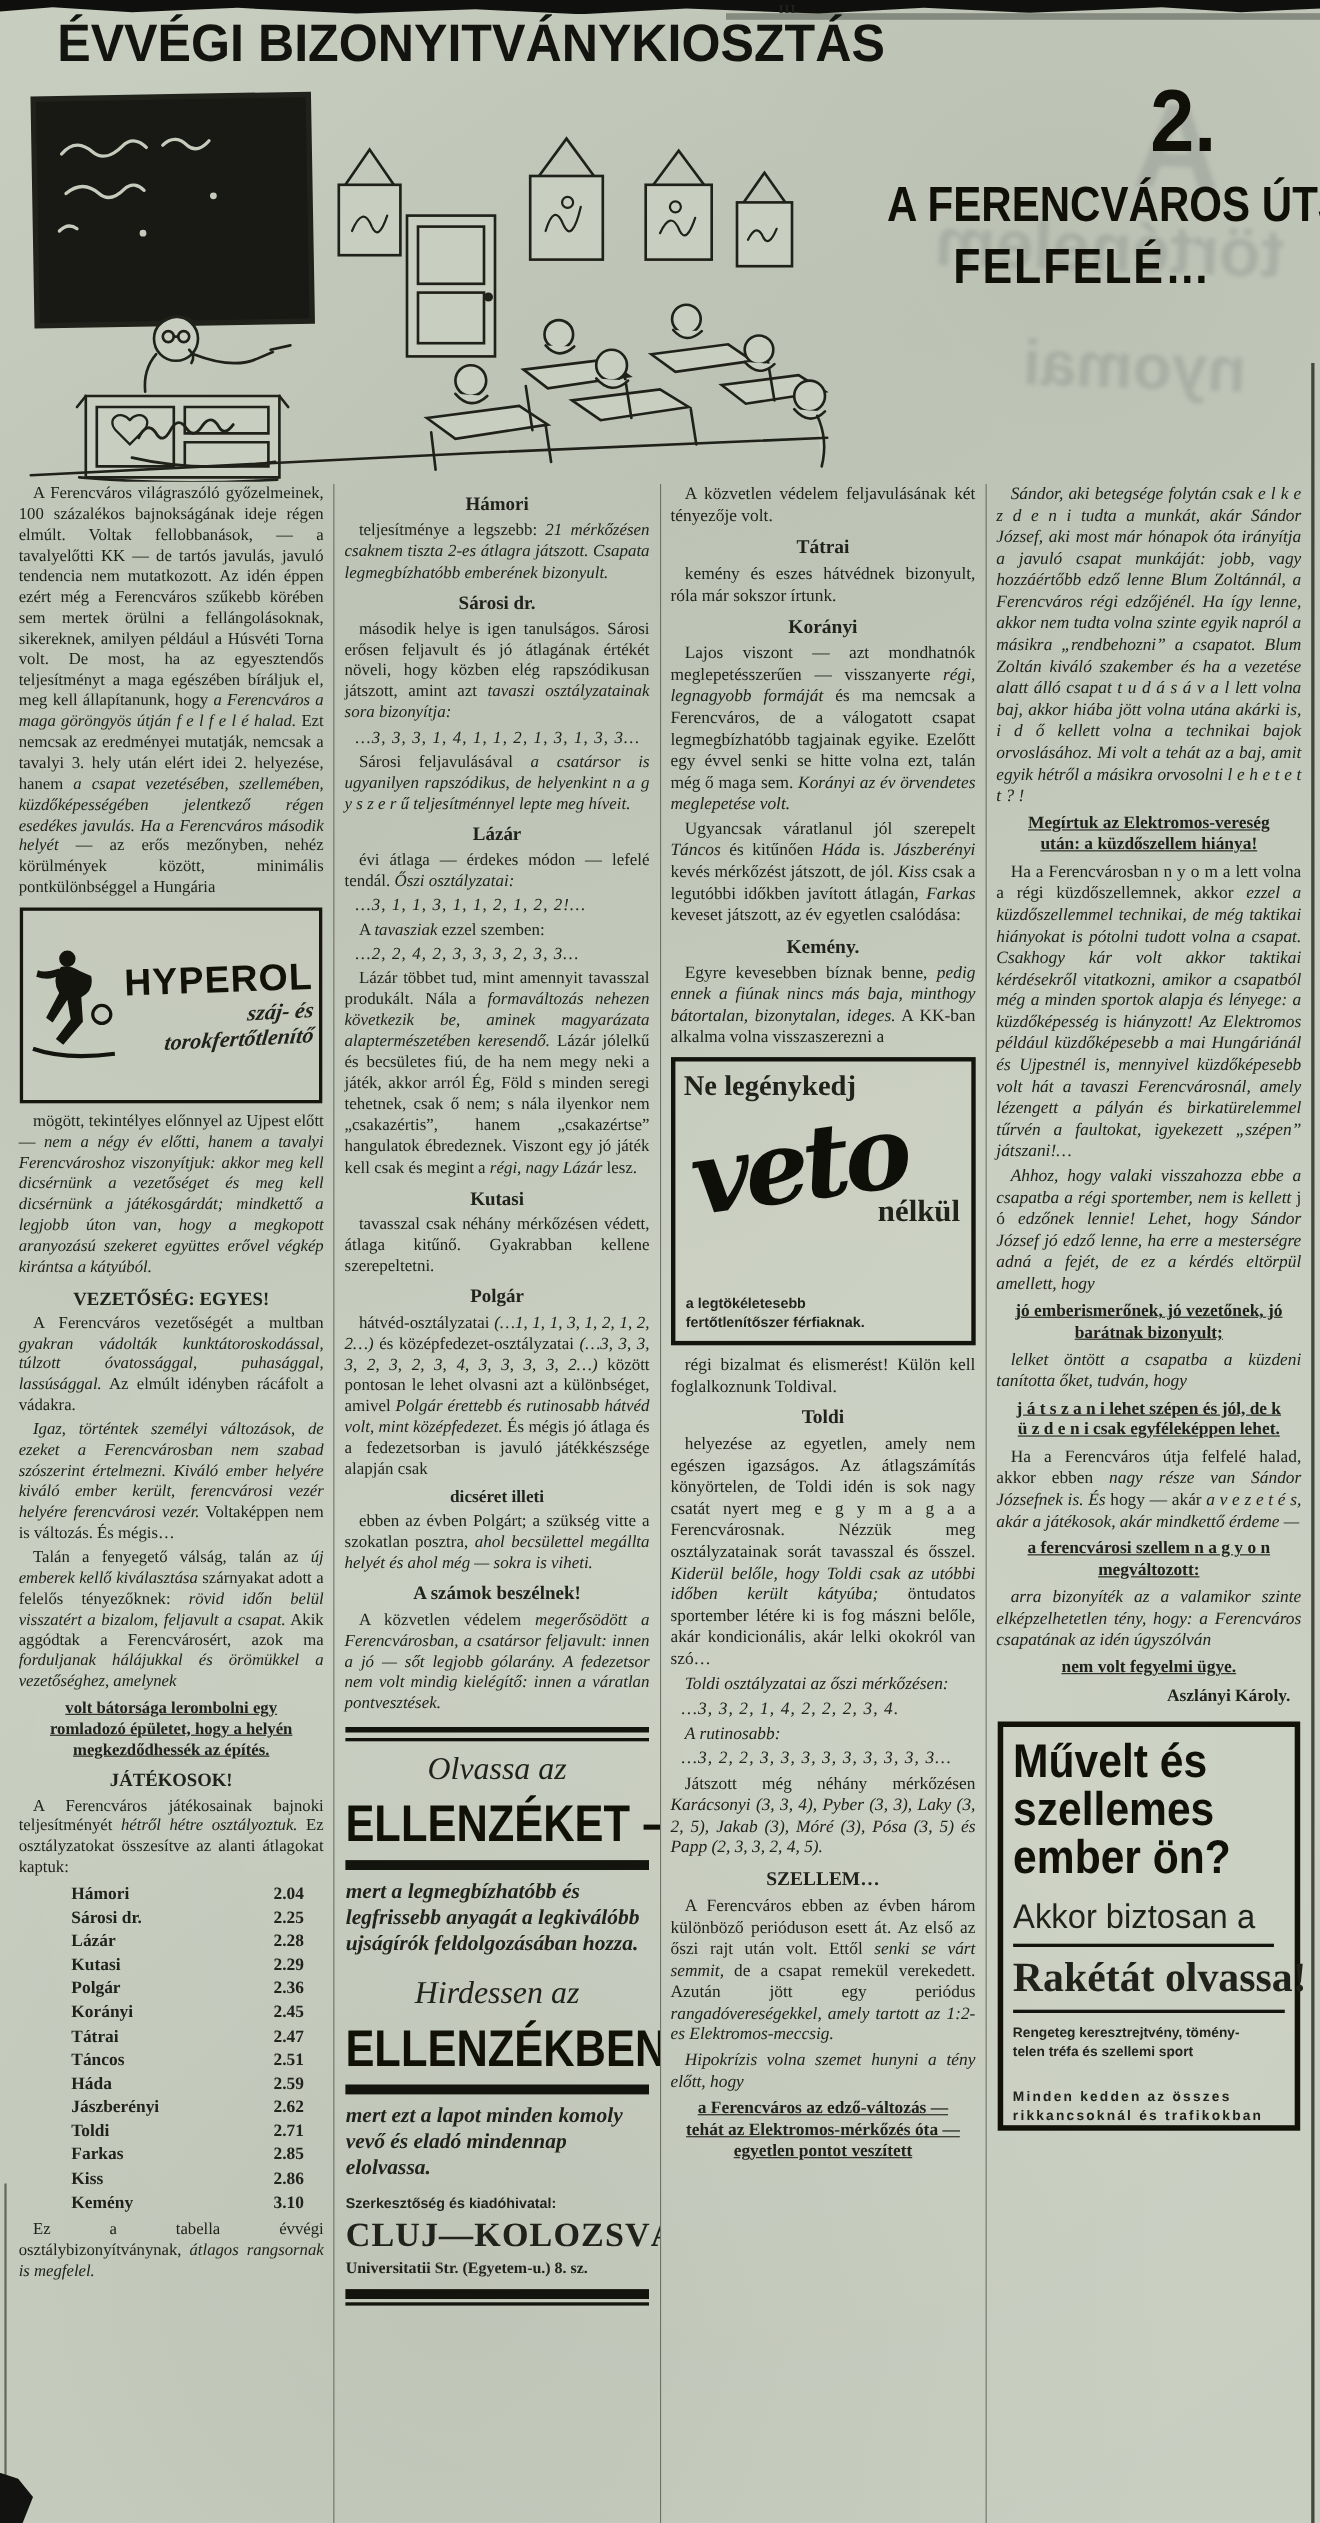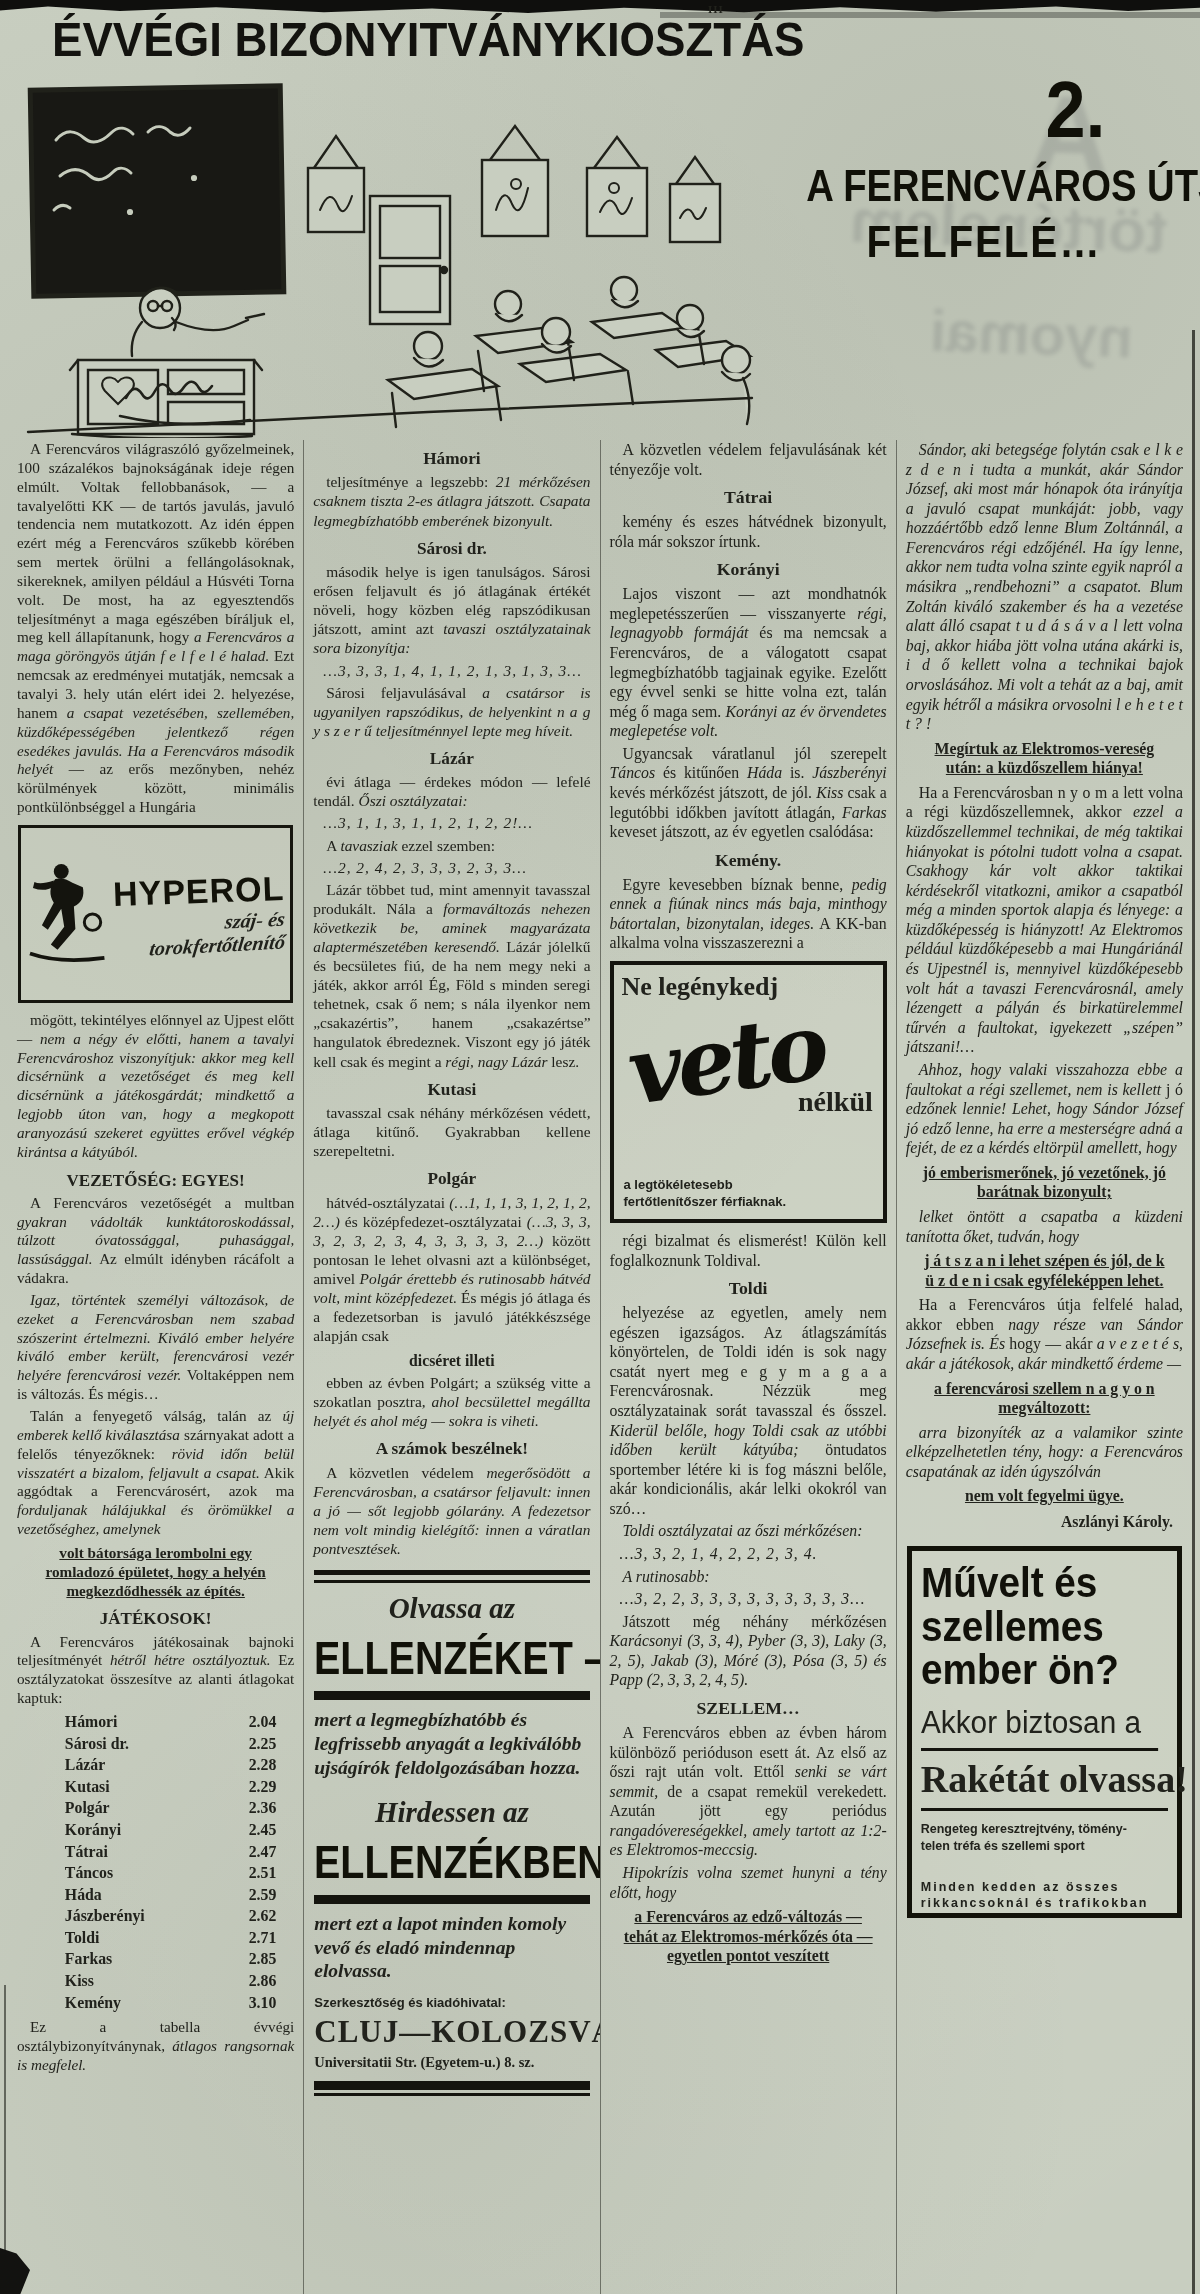--- a/index.html
+++ b/index.html
@@ -66,21 +66,21 @@
   .adbox{border:3px solid #16160f;margin:8px 1px;padding:6px;position:relative;box-sizing:border-box;background:rgba(210,216,200,.25);}
   .hyperol{height:178px;display:flex;align-items:center;gap:4px;}
   .hyperol .kick{width:42%;height:100%;}
   .hyperol .htxt{flex:1;text-align:right;}
   .hyperol .brand{font-family:"Liberation Sans",sans-serif;font-weight:bold;font-size:34px;letter-spacing:1px;
     transform:rotate(-2deg);color:#121209;}
   .hyperol .script{font-style:italic;font-weight:bold;font-size:20px;transform:skewX(-10deg) rotate(-3deg);line-height:1.15;}
 
   .ellz{margin:12px 1px 0;border-top:5px solid #14140e;padding-top:3px;}
   .ellz .thinbar{height:3px;background:#14140e;margin:2px 0 8px;}
-  .ellz .lead{font-style:italic;font-weight:bold;font-size:29px;text-align:center;}
+  .ellz .lead{font-style:italic;font-weight:normal;font-size:29px;text-align:center;}
   .ellz .brand{font-family:"Liberation Sans",sans-serif;font-weight:bold;font-size:47px;white-space:nowrap;
     transform:scaleX(.84);transform-origin:left;margin:2px 0 4px;color:#111108;}
   .ellz .bigbar{height:9px;background:#14140e;margin:4px 0 8px;}
   .ellz .ebody{font-style:italic;font-weight:bold;font-size:19.5px;line-height:1.22;text-align:left;}
   .pub{margin-top:12px;}
   .pub .plbl{font-family:"Liberation Sans",sans-serif;font-weight:bold;font-size:13px;text-align:left;}
   .pub .pcity{font-weight:bold;font-size:31px;letter-spacing:1px;white-space:nowrap;margin-top:2px;}
   .pub .paddr{font-weight:bold;font-size:14.5px;margin-top:2px;}
   .dblbar{border-top:9px solid #14140e;border-bottom:3px solid #14140e;height:3px;margin-top:9px;}
 
@@ -371,21 +371,21 @@
         <div class="blk blk-p">Játszott még néhány mérkőzésen <i>Karácsonyi (3, 3, 4), Pyber (3, 3), Laky (3, 2, 5), Jakab (3), Móré (3), Pósa (3, 5) és Papp (2, 3, 3, 2, 4, 5).</i></div>
         <div class="blk blk-h">SZELLEM…</div>
         <div class="blk blk-p">A Ferencváros ebben az évben három különböző perióduson esett át. Az első az őszi rajt után volt. Ettől <i>senki se várt semmit,</i> de a csapat remekül verekedett. Azután jött egy periódus <i>rangadóvereségekkel, amely tartott az 1:2-es Elektromos-meccsig.</i></div>
         <div class="blk blk-pi">Hipokrízis volna szemet hunyni a tény előtt, hogy</div>
         <div class="blk blk-pb">a Ferencváros az edző-változás — tehát az Elektromos-mérkőzés óta — egyetlen pontot veszített</div>
       </div>
     <div class="col col-3">
         <div class="blk blk-pi">Sándor, aki betegsége folytán csak e l k e z d e n i tudta a munkát, akár Sándor József, aki most már hónapok óta irányítja a javuló csapat munkáját: jobb, vagy hozzáértőbb edző lenne Blum Zoltánnál, a Ferencváros régi edzőjénél. Ha így lenne, akkor nem tudta volna szinte egyik napról a másikra „rendbehozni” a csapatot. Blum Zoltán kiváló szakember és ha a vezetése alatt álló csapat t u d á s á v a l lett volna baj, akkor hiába jött volna utána akárki is, i d ő kellett volna a technikai bajok orvoslásához. Mi volt a tehát az a baj, amit egyik hétről a másikra orvosolni l e h e t e t t ? !</div>
         <div class="blk blk-pb">Megírtuk az Elektromos-vereség után: a küzdőszellem hiánya!</div>
         <div class="blk blk-p">Ha a Ferencvárosban n y o m a lett volna a régi küzdőszellemnek, akkor <i>ezzel a küzdőszellemmel technikai, de még taktikai hiányokat is pótolni tudott volna a csapat. Csakhogy kár volt akkor taktikai kérdésekről vitatkozni, amikor a csapatból még a minden sportok alapja és lényege: a küzdőképesség is hiányzott! Az Elektromos például küzdőképesebb a mai Hungáriánál és Ujpestnél is, mennyivel küzdőképesebb volt hát a tavaszi Ferencvárosnál, amely lézengett a pályán és birkatürelemmel tűrvén a faultokat, igyekezett „szépen” játszani!…</i></div>
-        <div class="blk blk-p"><i>Ahhoz, hogy valaki visszahozza ebbe a faultokat a régi szellemet, nem is kellett</i> j ó <i>edzőnek lennie! Lehet, hogy Sándor József jó edző lenne, ha erre a mesterségre adná a fejét, de ez a kérdés eltörpül amellett, hogy</i></div>
+        <div class="blk blk-p"><i>Ahhoz, hogy valaki visszahozza ebbe a csapatba a régi sportember, nem is kellett</i> j ó <i>edzőnek lennie! Lehet, hogy Sándor József jó edző lenne, ha erre a mesterségre adná a fejét, de ez a kérdés eltörpül amellett, hogy</i></div>
         <div class="blk blk-pb">jó emberismerőnek, jó vezetőnek, jó barátnak bizonyult;</div>
         <div class="blk blk-pi">lelket öntött a csapatba a küzdeni tanította őket, tudván, hogy</div>
         <div class="blk blk-pb">j á t s z a n i lehet szépen és jól, de k ü z d e n i csak egyféleképpen lehet.</div>
         <div class="blk blk-p">Ha a Ferencváros útja felfelé halad, akkor ebben <i>nagy része van Sándor Józsefnek is. És</i> hogy — akár <i>a v e z e t é s, akár a játékosok, akár mindkettő érdeme —</i></div>
         <div class="blk blk-pb">a ferencvárosi szellem n a g y o n megváltozott:</div>
         <div class="blk blk-pi">arra bizonyíték az a valamikor szinte elképzelhetetlen tény, hogy: a Ferencváros csapatának az idén úgyszólván</div>
         <div class="blk blk-pb">nem volt fegyelmi ügye.</div>
         <div class="blk blk-sig">Aszlányi Károly.</div>
         <div class="adbox raketa">
     <div class="rk-big">Művelt és</div>

